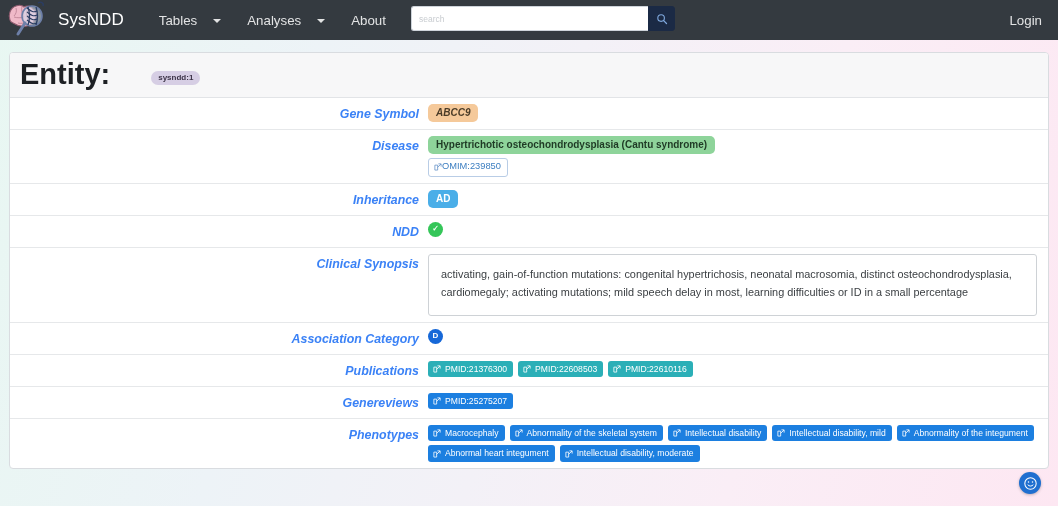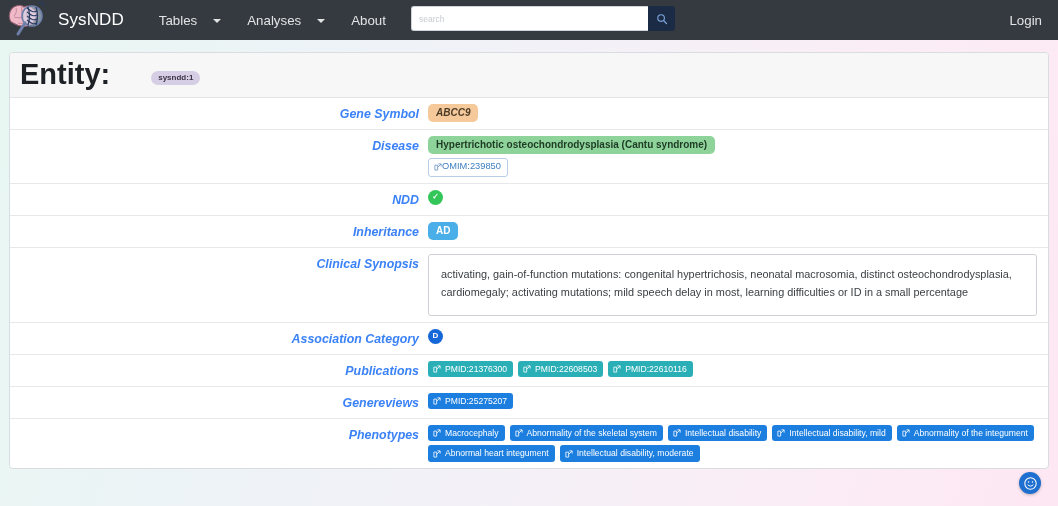--- a/index.html
+++ b/index.html
@@ -320,30 +320,30 @@
           <path d="M1.3 3.2h4.2v7.4H1.3z" fill="none" stroke="#5a8bc4" stroke-width="1.1"></path>
           <path d="M6.6 1.3h4.1v4.1" fill="none" stroke="#5a8bc4" stroke-width="1.1"></path>
           <line x1="10.5" y1="1.5" x2="5.4" y2="6.6" stroke="#5a8bc4" stroke-width="1.1"></line>
         </svg>
         <span>OMIM:239850</span>
       </span>
     </div>
   </div>
 
   <div class="row">
+    <div class="row-label">Inheritance</div>
+    <div class="row-value">
+      <span class="pill pill-inherit">AD</span>
+    </div>
+  </div>
+
+  <div class="row">
     <div class="row-label">NDD</div>
     <div class="row-value">
       <span class="circle-icon circle-ndd">✓</span>
-    </div>
-  </div>
-
-  <div class="row">
-    <div class="row-label">Inheritance</div>
-    <div class="row-value">
-      <span class="pill pill-inherit">AD</span>
     </div>
   </div>
 
   <div class="row">
     <div class="row-label">Clinical Synopsis</div>
     <div class="row-value">
       <div class="synopsis">activating, gain-of-function mutations: congenital hypertrichosis, neonatal macrosomia, distinct osteochondrodysplasia, cardiomegaly; activating mutations; mild speech delay in most, learning difficulties or ID in a small percentage</div>
     </div>
   </div>
 

